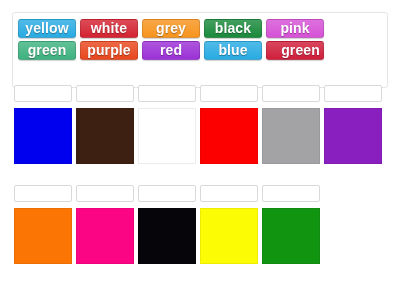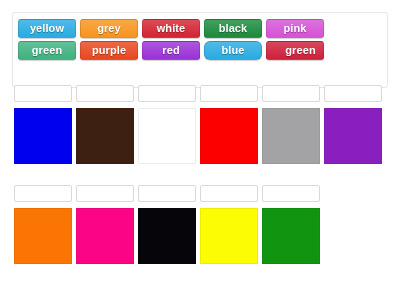--- a/index.html
+++ b/index.html
@@ -37,21 +37,21 @@
 
   .word-tile {
     width: 58px;
     height: 19px;
     margin: 1.5px 2px;
     border-radius: 3px;
     display: flex;
     align-items: center;
     justify-content: center;
     box-sizing: border-box;
-    font-size: 11px;
+    font-size: 14px;
     font-weight: bold;
     color: #ffffff;
     text-shadow: 0 1px 1px rgba(0,0,0,0.35);
     cursor: move;
     user-select: none;
     border: 1px solid rgba(0,0,0,0.12);
     box-shadow: 0 1px 1px rgba(0,0,0,0.18);
     letter-spacing: 0.1px;
     overflow: hidden;
     white-space: nowrap;
@@ -102,28 +102,28 @@
     border: 1px solid #ececec;
   }
 </style>
 </head>
 <body>
 
 <div id="app">
 
   <div class="tile-bank" id="tile-bank">
       <div class="word-tile" style="background: linear-gradient(rgb(80, 186, 231), rgb(41, 171, 226)); color: rgb(255, 255, 255);">yellow</div>
+      <div class="word-tile" style="background: linear-gradient(rgb(220, 75, 87), rgb(212, 35, 50)); color: rgb(255, 255, 255);">white</div>
       <div class="word-tile" style="background: linear-gradient(rgb(248, 167, 71), rgb(247, 148, 30)); color: rgb(255, 255, 255);">grey</div>
-      <div class="word-tile" style="background: linear-gradient(rgb(220, 75, 87), rgb(212, 35, 50)); color: rgb(255, 255, 255);">white</div>
       <div class="word-tile" style="background: linear-gradient(rgb(67, 159, 95), rgb(26, 138, 60)); color: rgb(255, 255, 255);">black</div>
       <div class="word-tile" style="background: linear-gradient(rgb(221, 113, 221), rgb(214, 82, 214)); color: rgb(255, 255, 255);">pink</div>
       <div class="word-tile" style="background: linear-gradient(rgb(98, 192, 151), rgb(63, 178, 128)); color: rgb(255, 255, 255);">green</div>
       <div class="word-tile" style="background: linear-gradient(rgb(236, 104, 71), rgb(232, 71, 30)); color: rgb(255, 255, 255);">purple</div>
       <div class="word-tile" style="background: linear-gradient(rgb(173, 86, 221), rgb(155, 49, 214)); color: rgb(255, 255, 255);">red</div>
-      <div class="word-tile" style="background: linear-gradient(rgb(80, 186, 231), rgb(41, 171, 226)); color: rgb(255, 255, 255); border-radius: 6px;">blue</div>
+      <div class="word-tile" style="background: linear-gradient(rgb(80, 186, 231), rgb(41, 171, 226)); color: rgb(255, 255, 255);">blue</div>
       <div class="word-tile" style="background: linear-gradient(rgb(216, 71, 94), rgb(207, 31, 59)); color: rgb(255, 255, 255); padding-left: 11px;">green</div>
       <div class="word-tile-empty"></div>
     </div>
 
   <div class="zone-row" id="zone-row-1" style="top: 85px;">
       <div class="drop-zone"></div>
       <div class="drop-zone"></div>
       <div class="drop-zone"></div>
       <div class="drop-zone"></div>
       <div class="drop-zone"></div>

